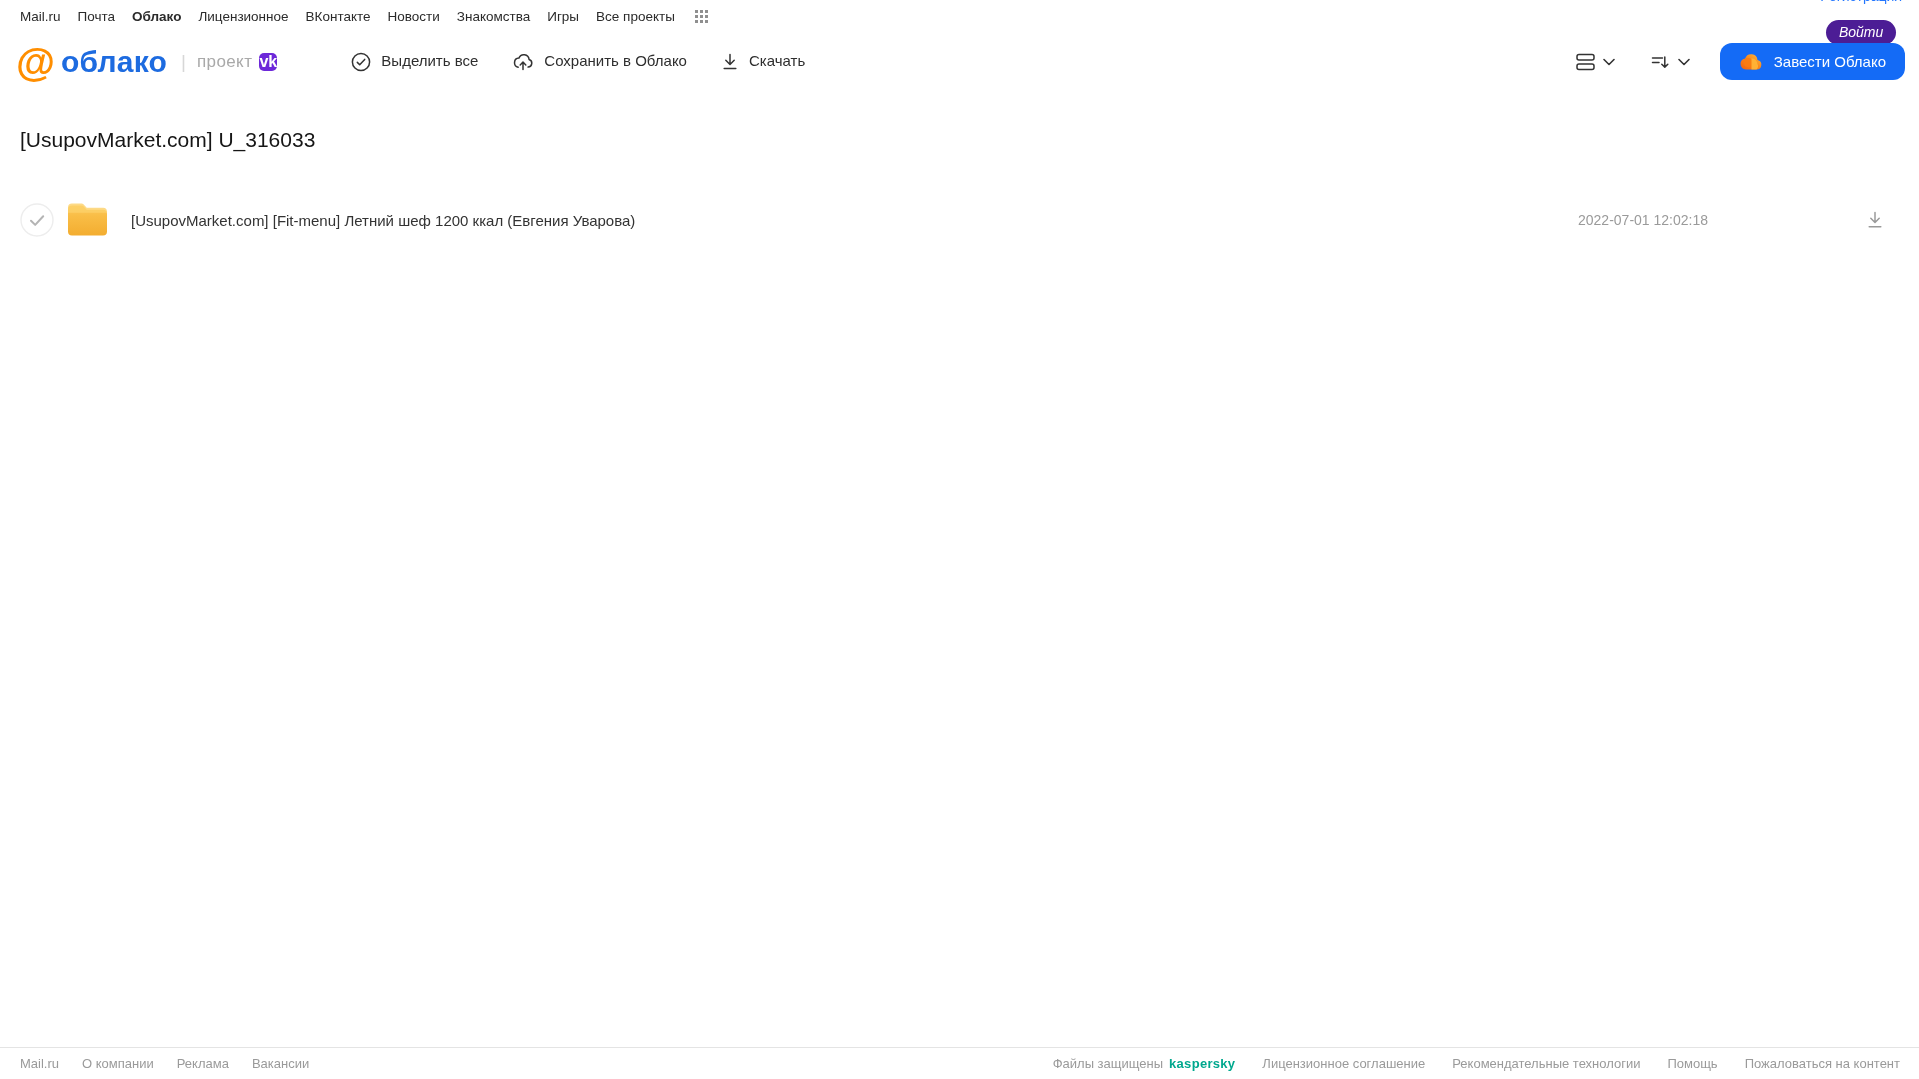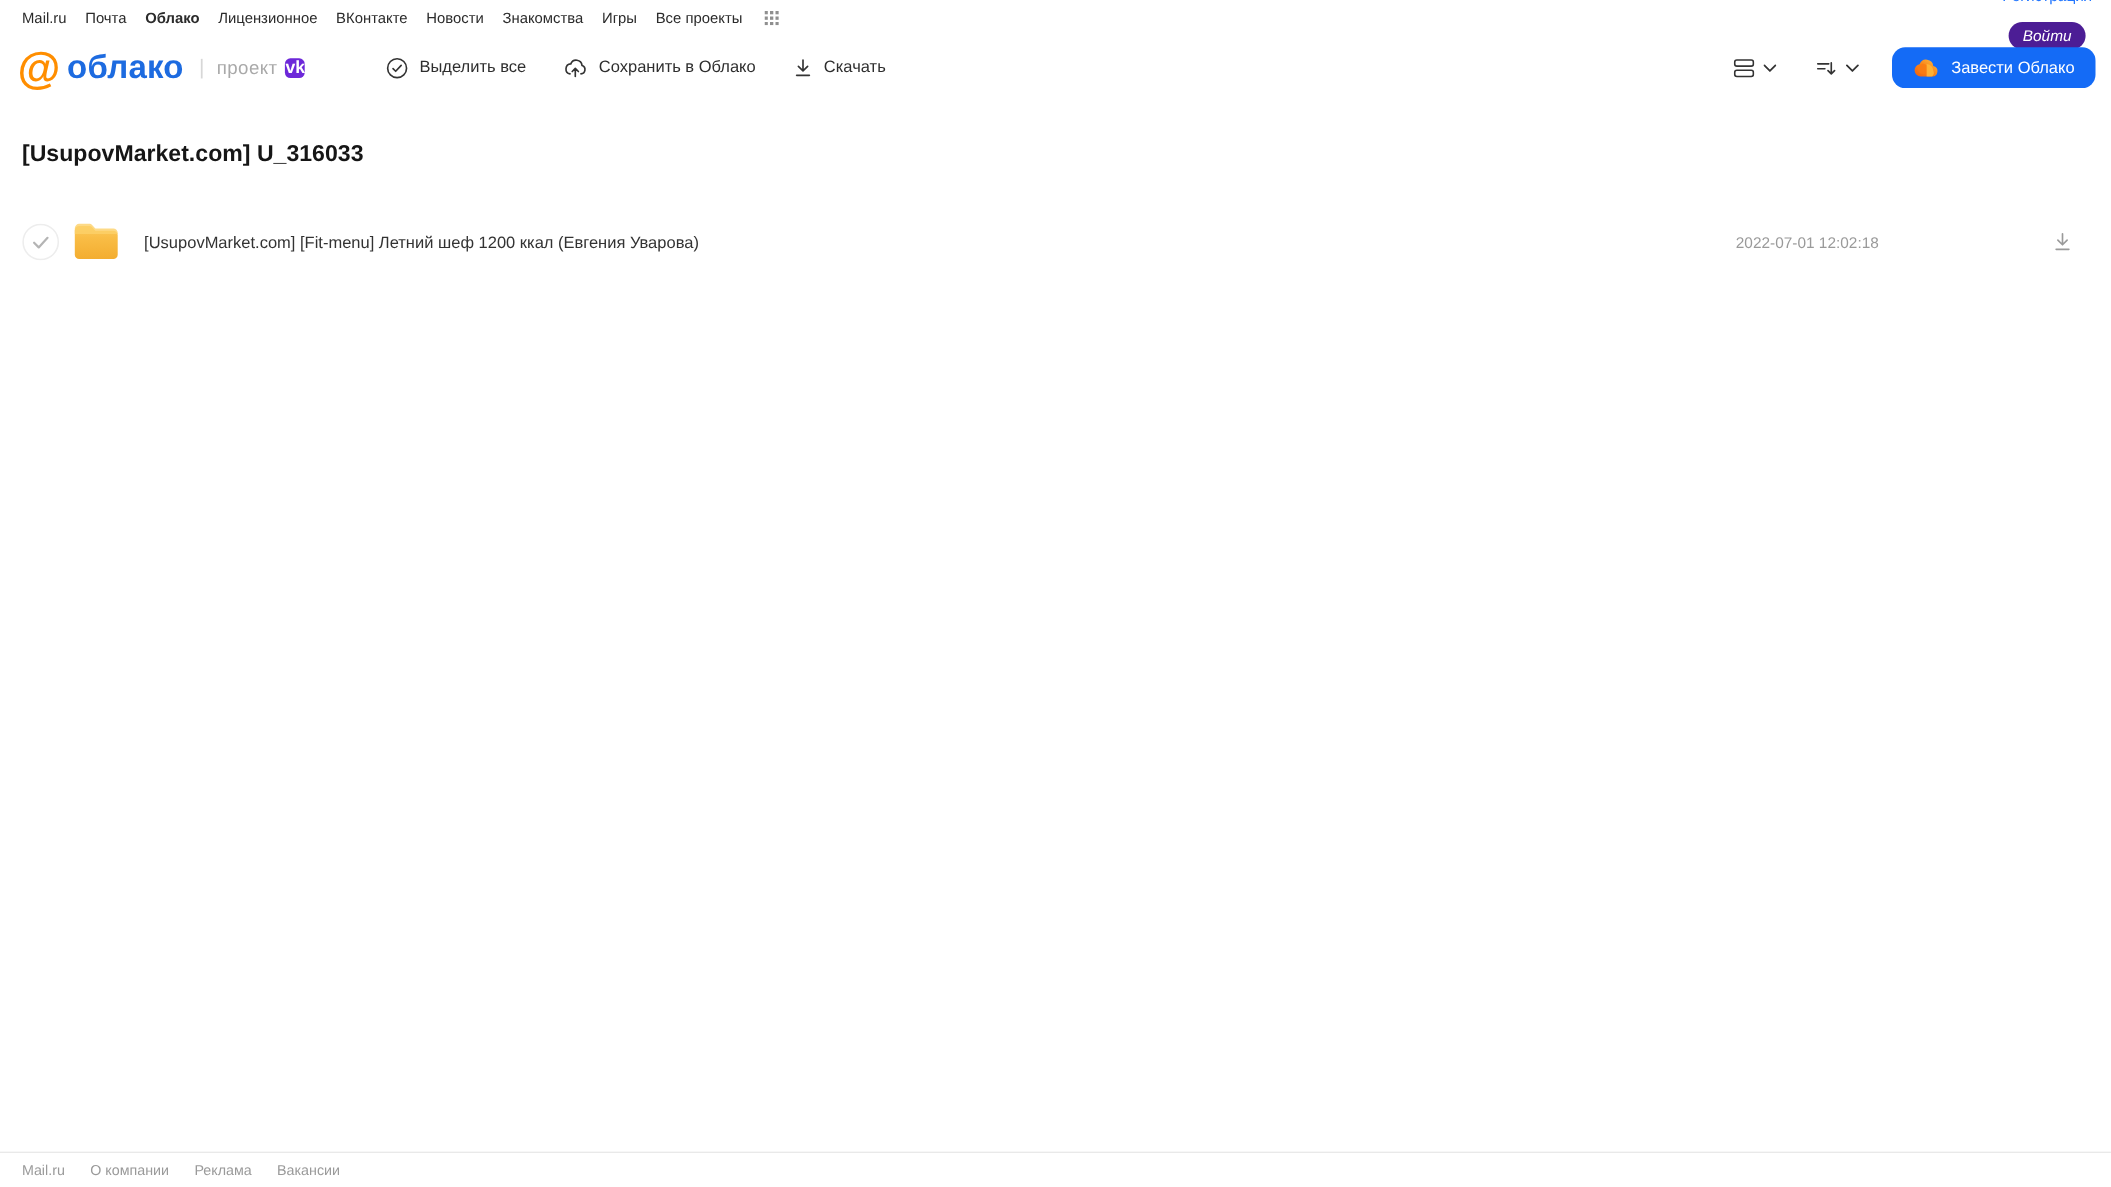--- a/index.html
+++ b/index.html
@@ -35,21 +35,21 @@
     color:#2e2e2e; cursor:pointer; white-space:nowrap; }
 
   .header-right { margin-left:auto; display:flex; align-items:center; }
   .icon-btn { display:flex; align-items:center; gap:8px; cursor:pointer; padding:6px; }
   .sort-btn { margin-left:24px; }
   .get-cloud-btn { margin-left:24px; display:flex; align-items:center; gap:10px;
     background:#146bf6; color:#fff; border:none; border-radius:12px; font-size:15px;
     padding:11px 19px; height:37px; cursor:pointer; font-family:inherit; }
 
   
-  .page-title { margin:38px 0 0 20px; font-size:21px; color:#161616; font-weight:700; }
+  .page-title { margin:38px 0 0 20px; font-size:21px; color:#161616; font-weight:400; }
 
   .file-list { margin-top:46px; }
   .file-row { display:flex; align-items:center; height:44px; padding:0 36px 0 20px; cursor:pointer; }
   .row-check { margin-right:11px; display:inline-flex; }
   .folder-icon { display:inline-flex; }
   .file-name { margin-left:21px; font-size:15px; color:#333; text-decoration:none; }
   .file-date { margin-left:auto; font-size:14px; color:#9a9a9a; white-space:nowrap; }
   .row-download { margin-left:159px; display:inline-flex; cursor:pointer; }
 
   
@@ -220,13 +220,23 @@
   </div>
 </div>
 
 <div class="footer">
   <div class="footer-left">
     <span class="footer-link">Mail.ru</span>
     <span class="footer-link">О компании</span>
     <span class="footer-link">Реклама</span>
     <span class="footer-link">Вакансии</span>
   </div>
+  <div class="footer-right">
+    <span class="kaspersky-wrap">
+      <span>Файлы защищены</span>
+      <span class="kaspersky">kaspersky</span>
+    </span>
+    <span class="footer-link">Лицензионное соглашение</span>
+    <span class="footer-link">Рекомендательные технологии</span>
+    <span class="footer-link">Помощь</span>
+    <span class="footer-link">Пожаловаться на контент</span>
+  </div>
 </div>
 
 </body></html>

